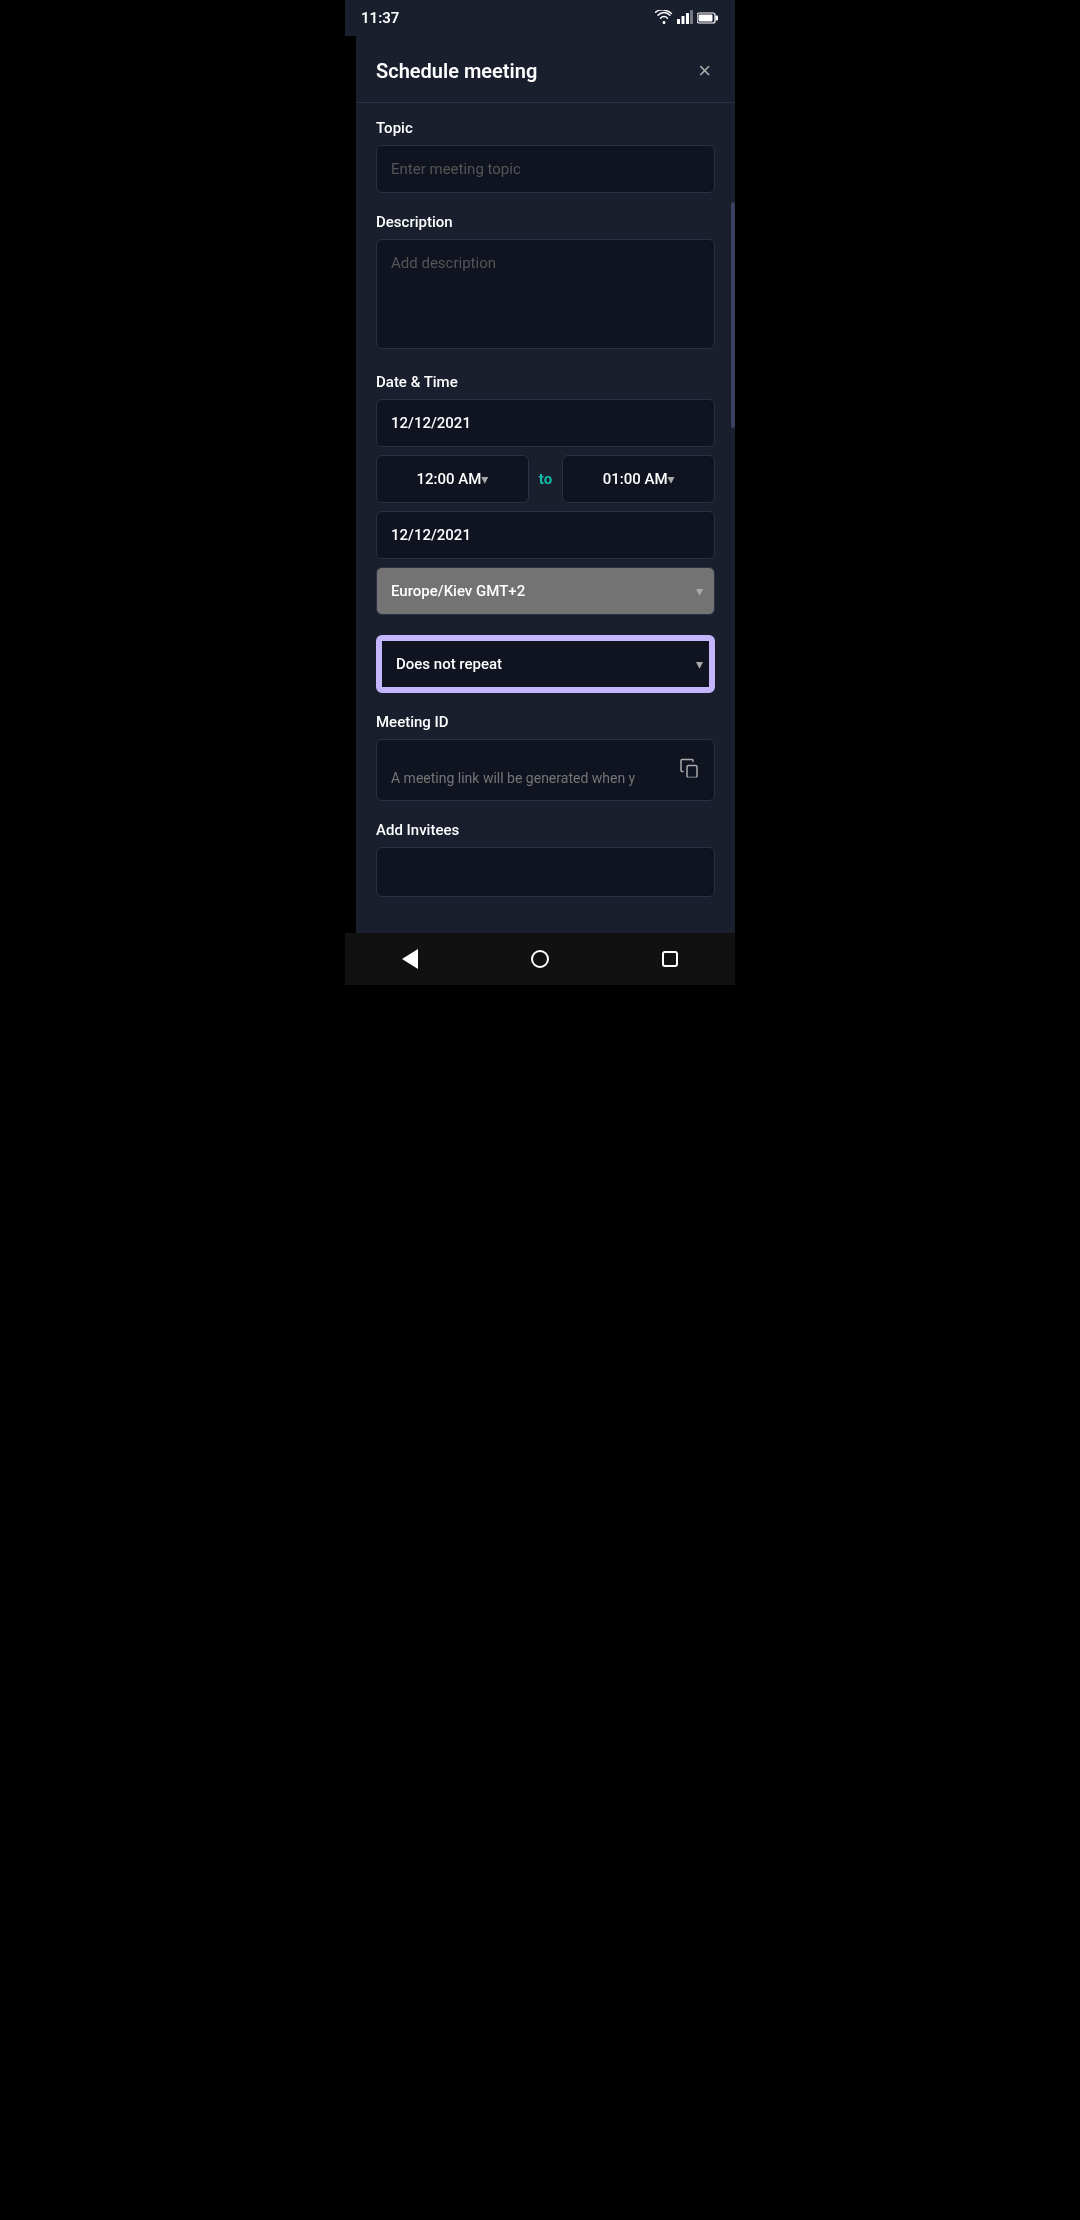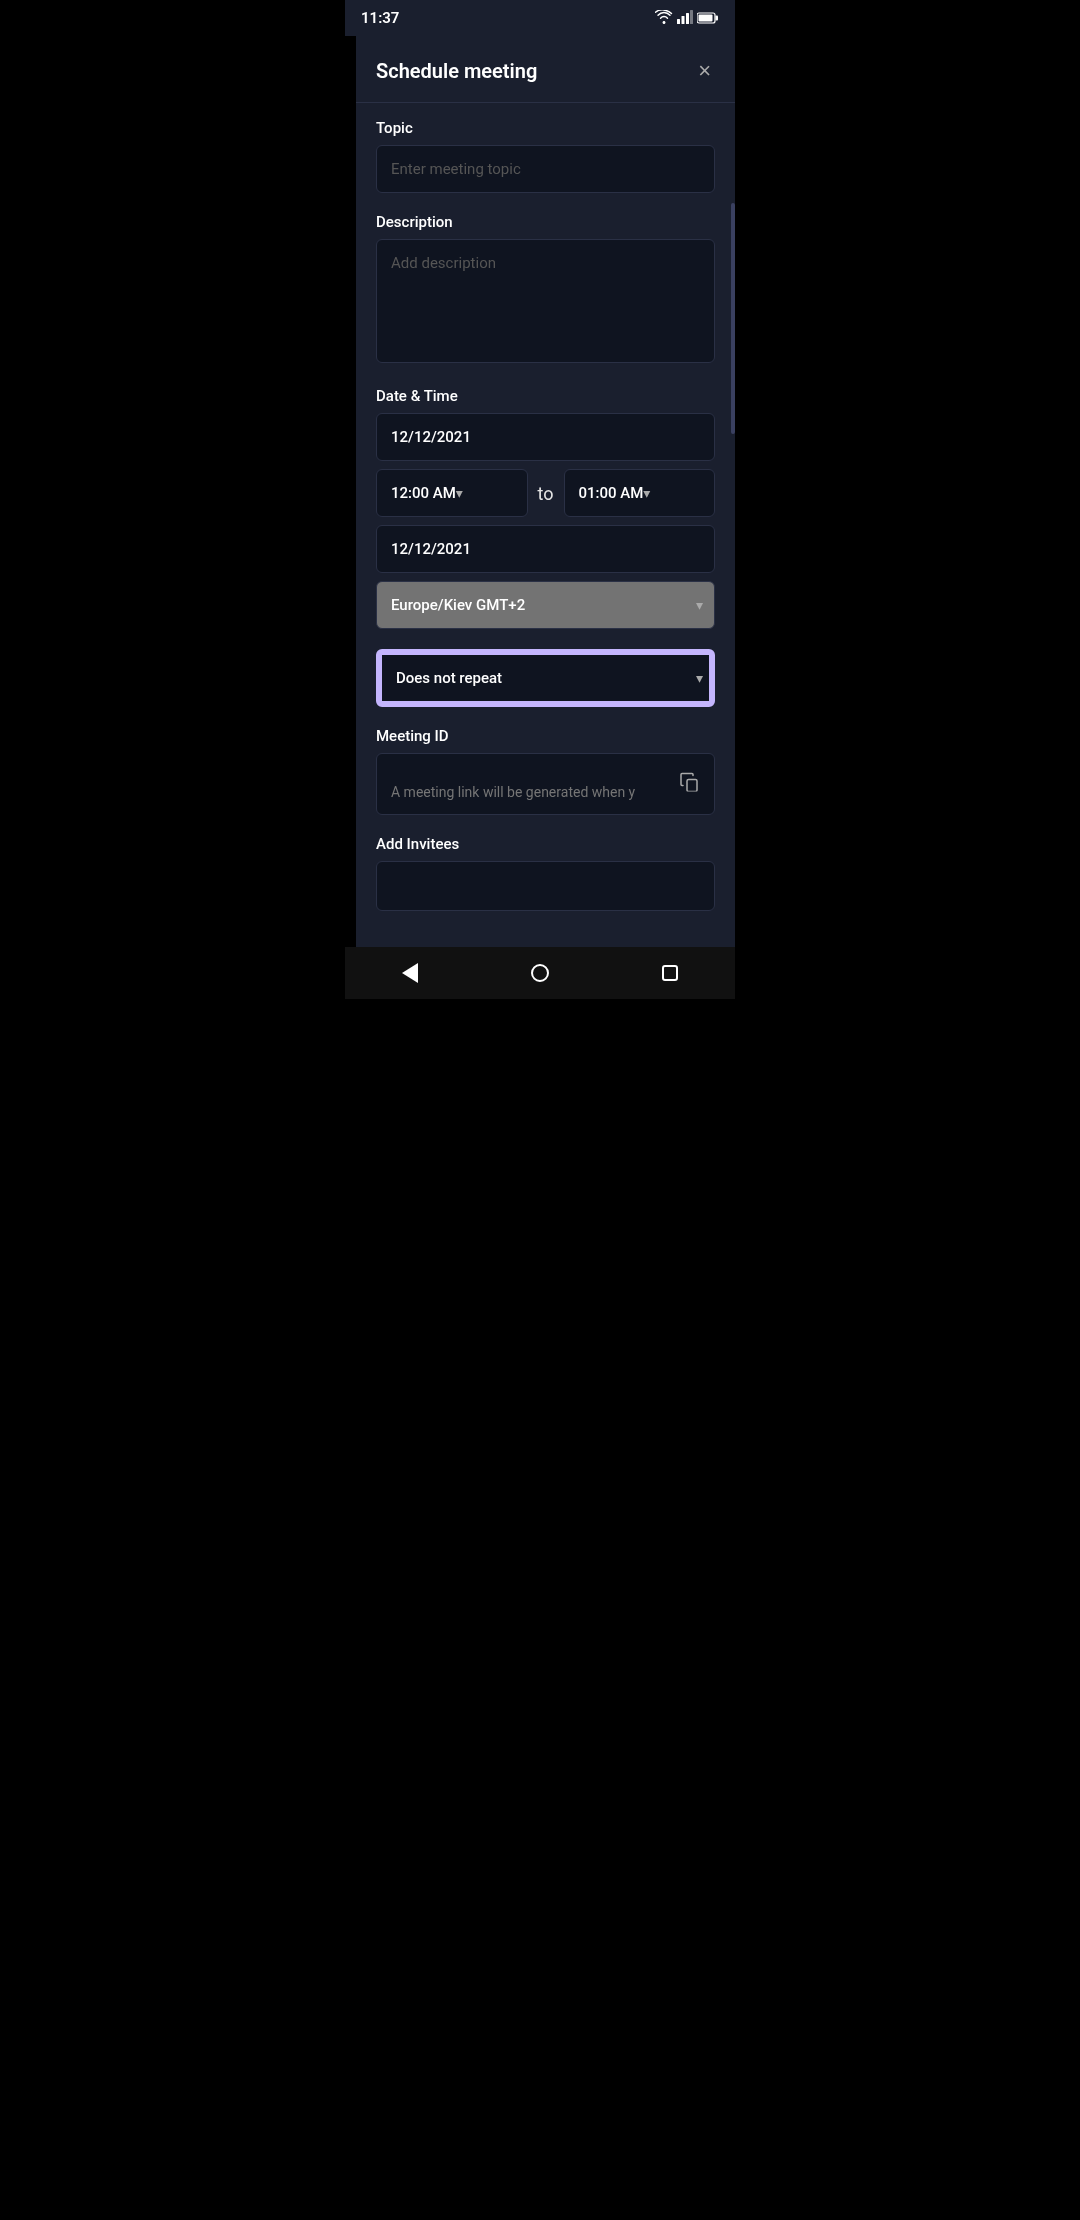--- a/index.html
+++ b/index.html
@@ -126,21 +126,21 @@
       width: 100%;
       background: #0f1420;
       border: 1px solid #2a3045;
       border-radius: 6px;
       color: #666;
       font-size: 15px;
       padding: 14px 14px;
       outline: none;
       font-family: inherit;
       resize: none;
-      height: 124px;
+      height: 110px;
     }
 
     .form-textarea::placeholder {
       color: #555;
     }
 
     .date-input {
       width: 100%;
       background: #0f1420;
       border: 1px solid #2a3045;
@@ -169,27 +169,28 @@
       border-radius: 6px;
       color: #fff;
       font-size: 15px;
       font-weight: 500;
       padding: 14px 14px;
       outline: none;
       font-family: inherit;
       cursor: pointer;
       display: flex;
       align-items: center;
-      justify-content: flex-start;
+      justify-content: center;
     }
 
     .time-to-label {
-      color: #e5e5e5;
-      font-size: 18px;
+      color: #14b8a6;
+      font-size: 15px;
       flex-shrink: 0;
+      font-weight: bold;
     }
 
     .chevron-icon {
       color: #aaa;
       font-size: 14px;
     }
 
     .select-wrapper {
       flex: 1;
       position: relative;

